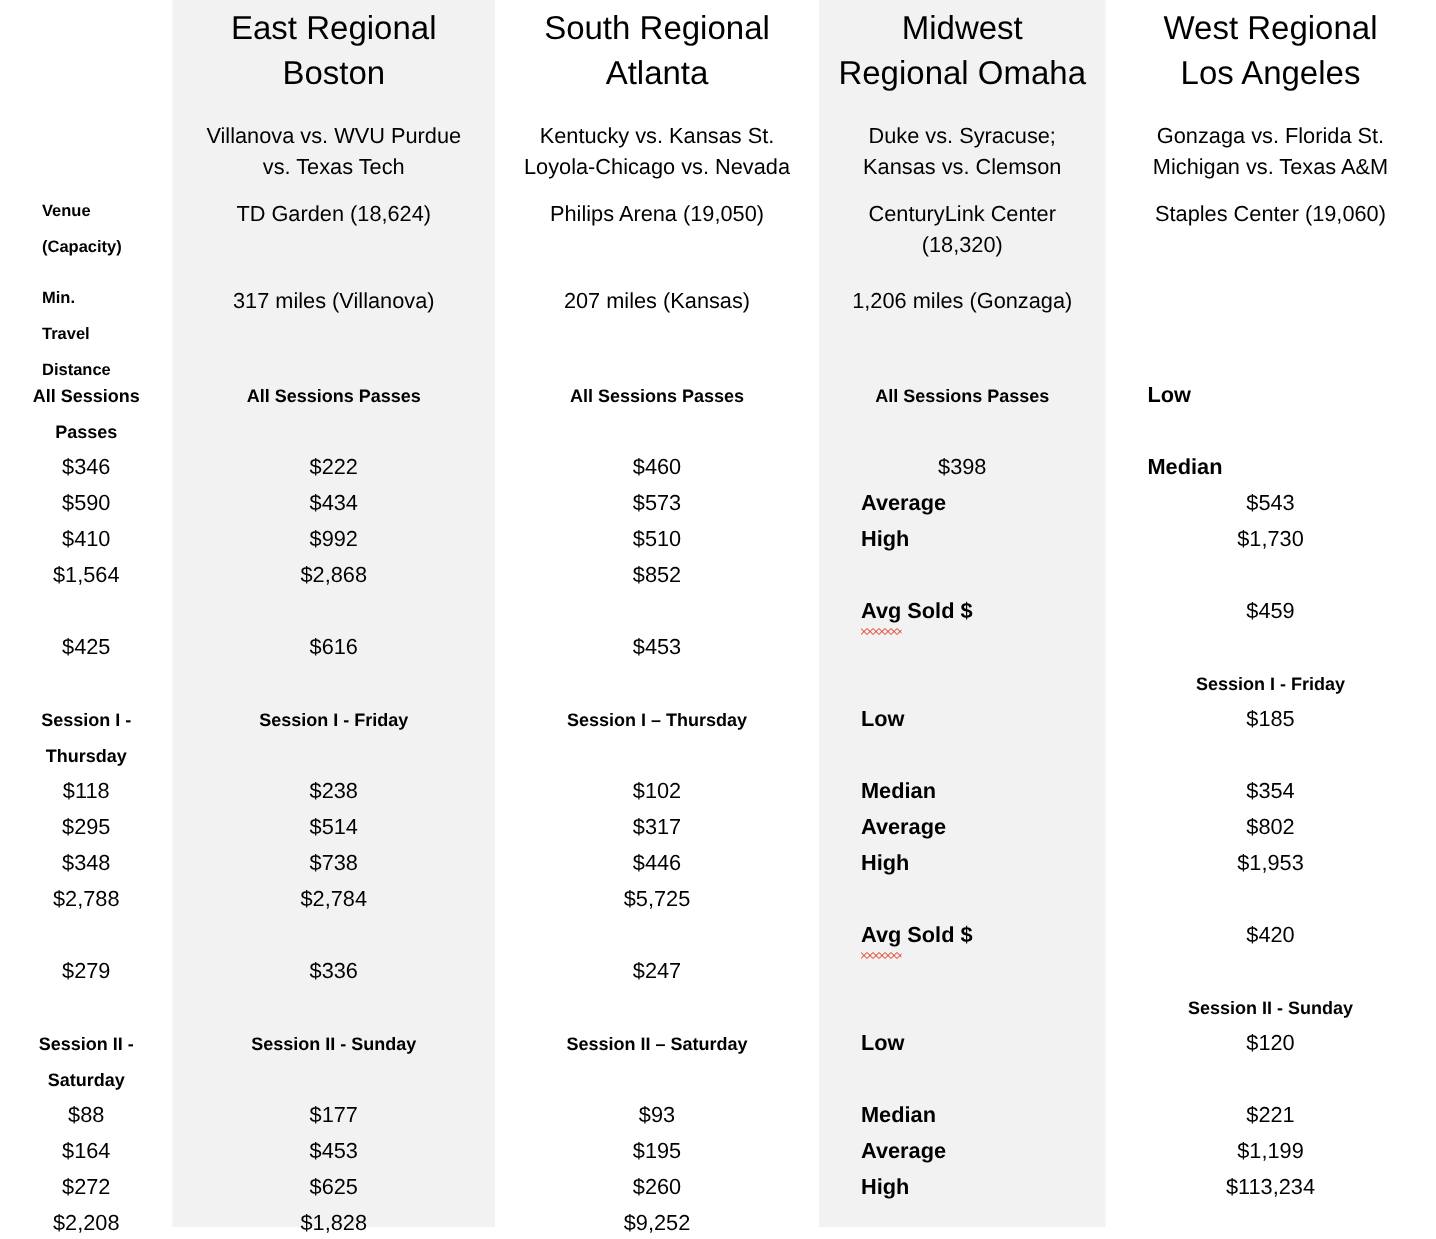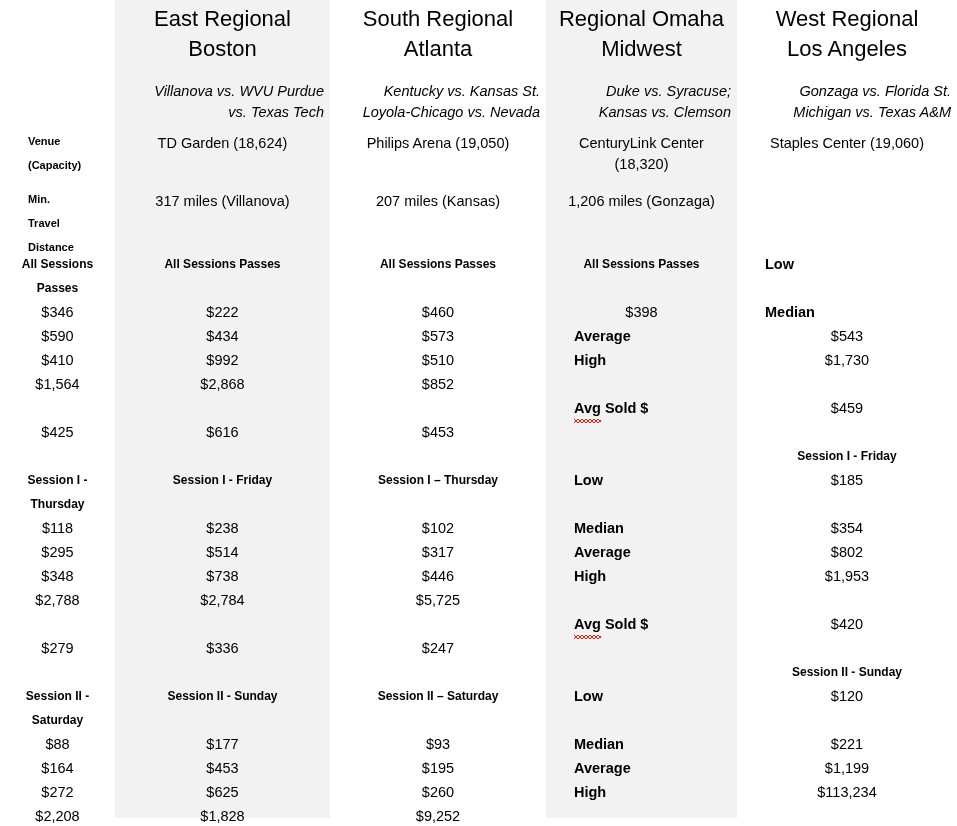--- a/index.html
+++ b/index.html
@@ -67,24 +67,23 @@
     font-size: 22px;
     line-height: 30px;
     text-align: center;
     padding: 4px 6px 0 6px;
     box-sizing: border-box;
   }
 
   .matchups {
     font-size: 14.5px;
     line-height: 21px;
-    text-align: right;
+    text-align: center;
     padding: 11px 6px 0 6px;
     box-sizing: border-box;
-    font-style: italic;
   }
 
   .venue {
     font-size: 14.5px;
     line-height: 21px;
     text-align: center;
     padding: 10px 6px 0 6px;
     box-sizing: border-box;
   }
 
@@ -144,22 +143,22 @@
     <div class="cell" style="height:70px;"></div>
     <div class="region-title" style="height:70px;">
       <div>East Regional</div>
       <div>Boston</div>
     </div>
     <div class="region-title" style="height:70px;">
       <div>South Regional</div>
       <div>Atlanta</div>
     </div>
     <div class="region-title" style="height:70px;">
+      <div>Midwest</div>
       <div>Regional Omaha</div>
-      <div>Midwest</div>
     </div>
     <div class="region-title" style="height:70px;">
       <div>West Regional</div>
       <div>Los Angeles</div>
     </div>
 
     <div class="cell" style="height:53px;"></div>
     <div class="matchups" style="height:53px;">
       <div>Villanova vs. WVU Purdue</div>
       <div>vs. Texas Tech</div>

